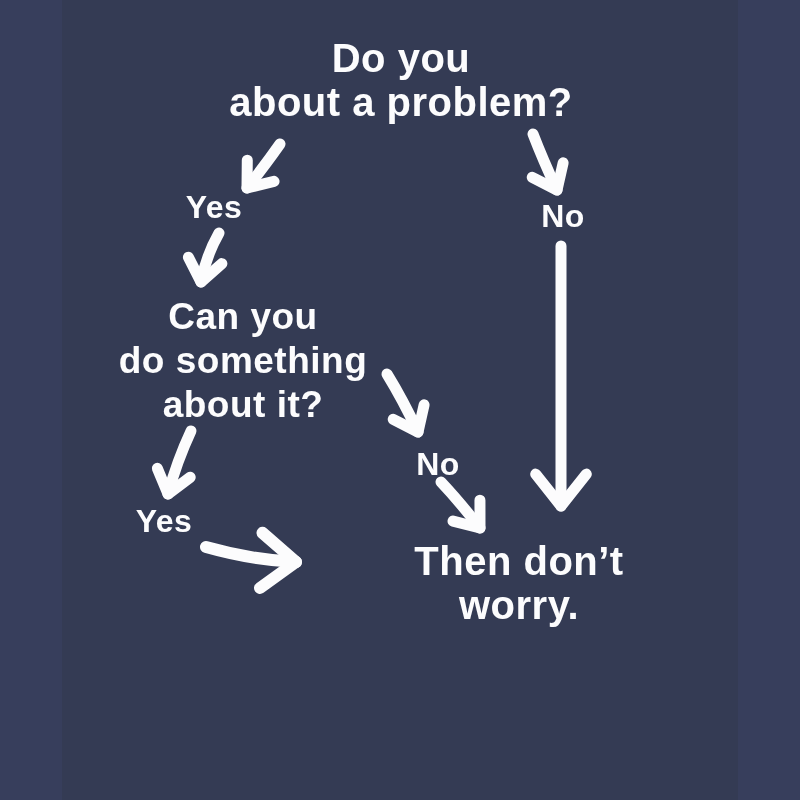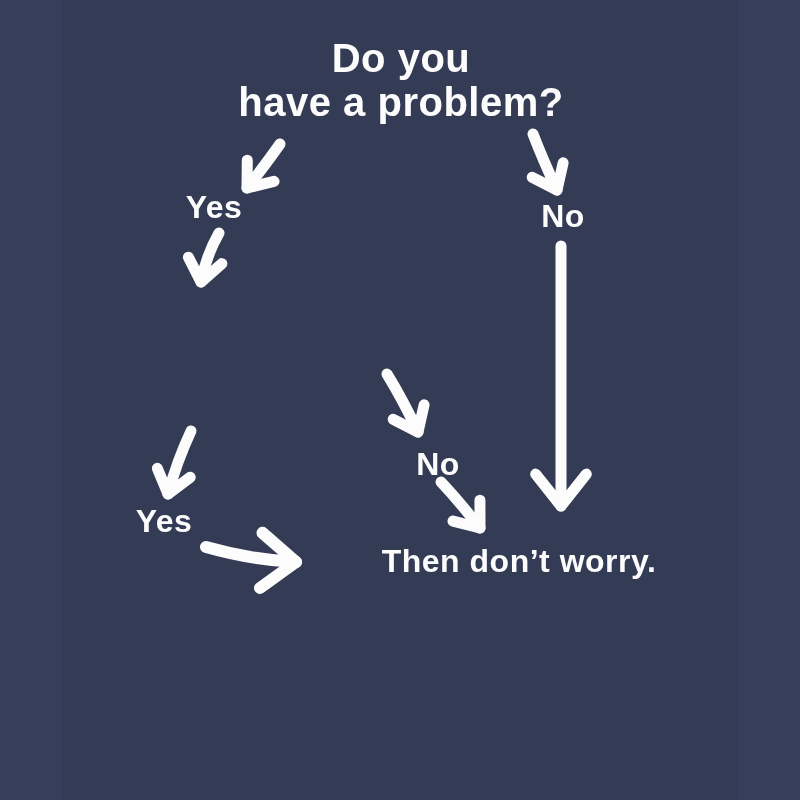--- a/index.html
+++ b/index.html
@@ -32,21 +32,21 @@
     transform:translateX(-50%);
     letter-spacing:0.5px;
   }
   .title{left:401px;top:36px;font-size:40px;line-height:44px;}
   .q2{left:243px;top:295px;font-size:37px;line-height:44px;}
   .label{font-size:32px;line-height:40px;}
   .yes1{left:214px;top:187px;}
   .no1{left:563px;top:196px;}
   .no2{left:438px;top:444px;}
   .yes2{left:164px;top:501px;}
-  .conclusion{left:519px;top:539px;font-size:32px;line-height:44px;}
+  .conclusion{left:519px;top:539px;font-size:40px;line-height:44px;}
   svg.arrows{position:absolute;left:0;top:0;pointer-events:none;}
   .arrow{
     fill:none;
     stroke:var(--ink);
     stroke-width:11;
     stroke-linecap:round;
     stroke-linejoin:round;
   }
   .arrow.thick{stroke-width:12;}
   .arrowhead{
@@ -58,23 +58,26 @@
   }
 </style>
 </head>
 <body>
 
 <div class="stage">
   <div class="strip left"></div>
   <div class="strip right"></div>
 
   <div class="txt title">Do you
-have a problem?</div>
+about a problem?</div>
   <div class="txt label yes1">Yes</div>
   <div class="txt label no1">No</div>
+  <div class="txt q2">Can you
+do something
+about it?</div>
   <div class="txt label no2">No</div>
   <div class="txt label yes2">Yes</div>
   <div class="txt conclusion">Then don’t worry.</div>
 
   <svg class="arrows" width="800" height="800" viewBox="0 0 800 800">
     <defs>
       <marker id="head" markerUnits="strokeWidth" markerWidth="8" markerHeight="8" viewBox="-4 -4 8 8" refX="0.2" refY="0" orient="auto">
         <path class="arrowhead" d="M-1.8,-1.55 L0.2,0 L-1.8,1.55"></path>
       </marker>
       <marker id="headBig" markerUnits="strokeWidth" markerWidth="10" markerHeight="10" viewBox="-5 -5 10 10" refX="0.3" refY="0" orient="auto">

